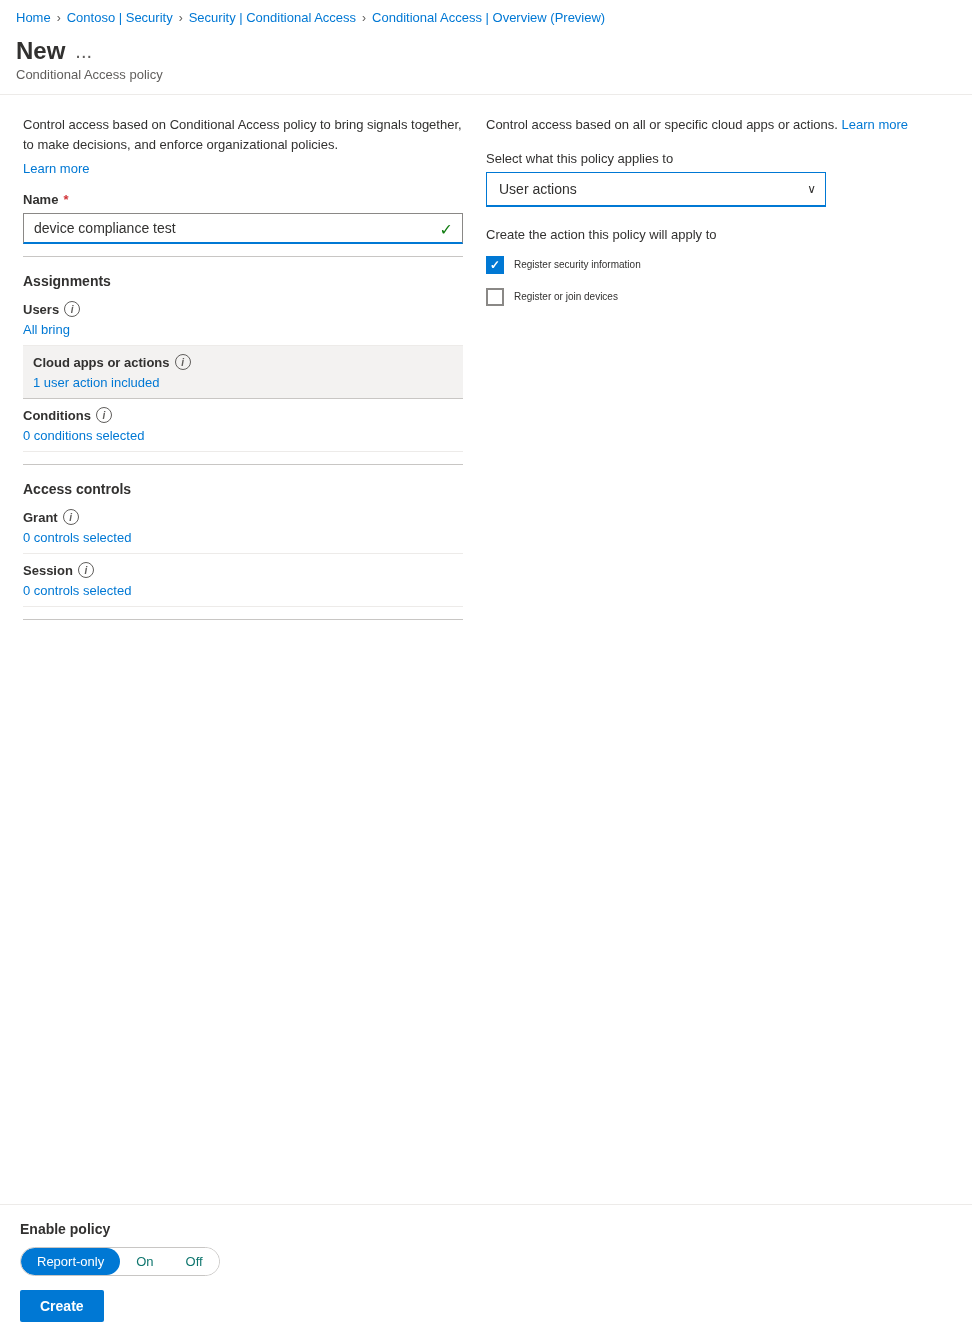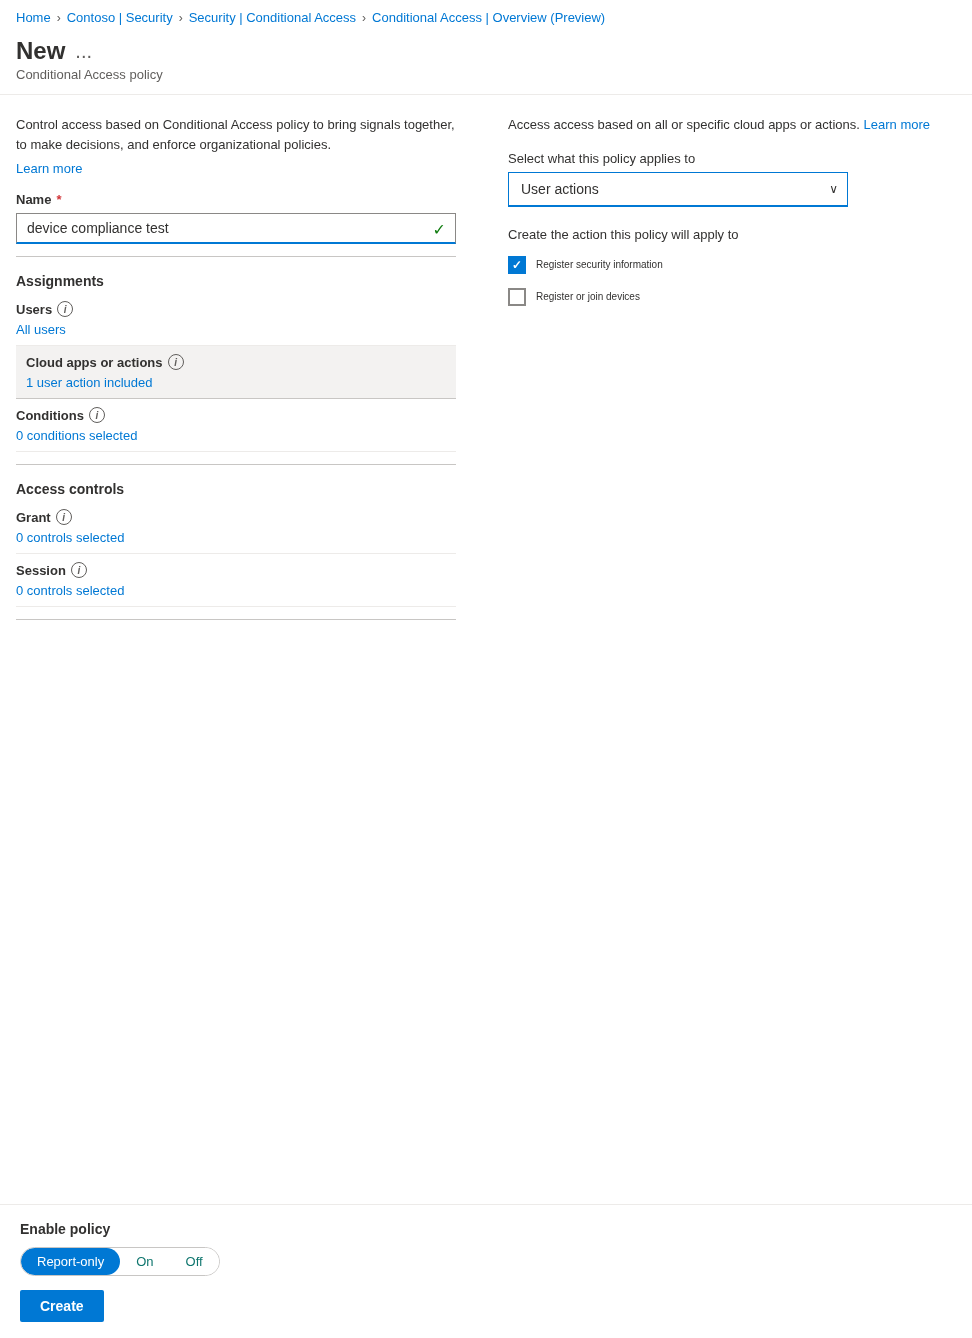--- a/index.html
+++ b/index.html
@@ -47,22 +47,23 @@
       font-weight: 400;
     }
     .page-subtitle {
       font-size: 13px;
       color: #605e5c;
       margin-top: 2px;
     }
     .main-content {
       display: flex;
       padding: 20px 16px;
-      gap: 52px;
+      gap: 23px;
       align-items: flex-start;
+      margin-left: 7px;
     }
     .left-panel {
       width: 440px;
       flex-shrink: 0;
     }
     .right-panel {
       flex: 1;
       min-width: 400px;
     }
     .description-text {
@@ -347,21 +348,21 @@
     
     <hr class="section-divider">
     <div class="section-heading">Assignments</div>
 
     
     <div class="subsection-row">
       <div class="subsection-label">
         <span>Users</span>
         <span class="info-icon">i</span>
       </div>
-      <a href="#" class="subsection-value">All users</a>
+      <a href="#" class="subsection-value">All bring</a>
     </div>
 
     
     <div class="cloud-apps-row">
       <div class="subsection-label">
         <span>Cloud apps or actions</span>
         <span class="info-icon">i</span>
       </div>
       <a href="#" class="subsection-value">1 user action included</a>
     </div>
@@ -394,21 +395,21 @@
         <span>Session</span>
         <span class="info-icon">i</span>
       </div>
       <a href="#" class="subsection-value">0 controls selected</a>
     </div>
     <hr class="section-divider">
   </div>
 
   <div class="right-panel">
     <p class="right-desc">
-      <span>Access access based on all or specific cloud apps or actions.</span>
+      <span>Control access based on all or specific cloud apps or actions.</span>
       <a href="#" class="right-learn-more">Learn more</a>
     </p>
 
     <div class="applies-label">Select what this policy applies to</div>
 
     <div class="dropdown-wrapper">
       <div class="dropdown-select">
         <span>User actions</span>
       </div>
       <span class="dropdown-chevron">∨</span>

